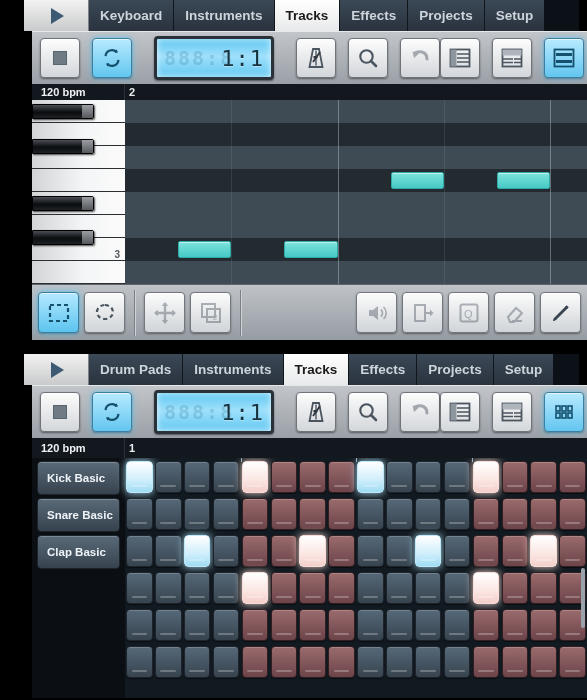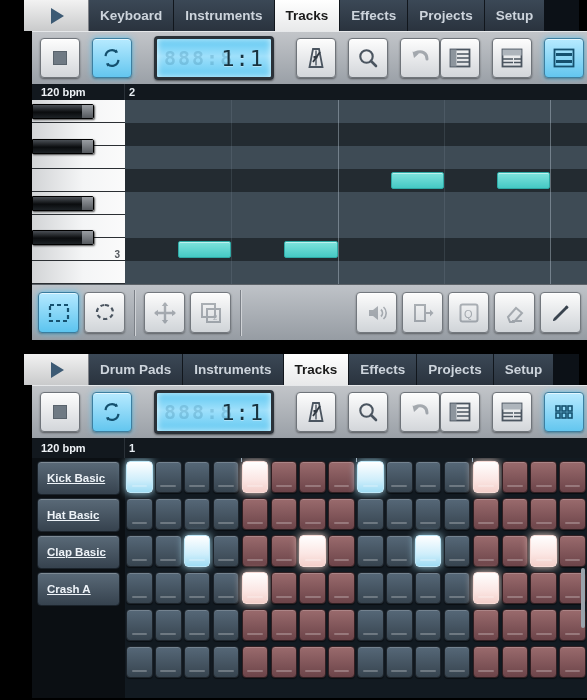--- a/index.html
+++ b/index.html
@@ -180,21 +180,21 @@
     background:#0b0f13;position:relative;overflow:hidden;display:flex;
   }
   .dnames{ width:93px;flex:none;padding-top:20px;background:#0b0f13; }
   .dname{
     margin:3px 5px 0 5px;height:34px;border-radius:4px;
     background:linear-gradient(#5a6a78,#36424e);
     border:1px solid #1b232b;
     box-shadow:inset 0 1px 0 rgba(255,255,255,.22);
     display:flex;align-items:center;padding-left:9px;
     color:#eef3f8;font-size:11.5px;font-weight:bold;
-    white-space:nowrap;overflow:hidden;text-decoration:underline;
+    white-space:nowrap;overflow:hidden;
   }
   .dgrid{ flex:1 1 auto;padding-top:20px;position:relative;background:#121a21; }
   .drow{ height:37px;display:flex;align-items:center; }
   .cell{
     flex:1 1 0;height:32px;margin:0 1.2px;border-radius:4px;
     box-shadow:inset 0 1px 0 rgba(255,255,255,.18), 0 1px 1px rgba(0,0,0,.5);
     position:relative;
   }
   .cell::after{
     content:"";position:absolute;left:18%;right:18%;bottom:5px;height:2px;
@@ -501,23 +501,22 @@
       </div>
     </div>
 
     <div class="drum">
       <div class="druler">
         <div class="bpm">120 bpm</div>
         <div class="barno">1</div>
       </div>
       <div class="dnames" id="dnames">
           <div class="dname">Kick Basic</div>
-          <div class="dname">Hat Basic</div>
+          <div class="dname">Snare Basic</div>
           <div class="dname">Clap Basic</div>
-          <div class="dname">Crash A</div>
         </div>
       <div class="dgrid" id="dgrid">
           <div class="drow">
             <div class="cell b on"></div>
             <div class="cell b"></div>
             <div class="cell b"></div>
             <div class="cell b"></div>
             <div class="cell r on"></div>
             <div class="cell r"></div>
             <div class="cell r"></div>

